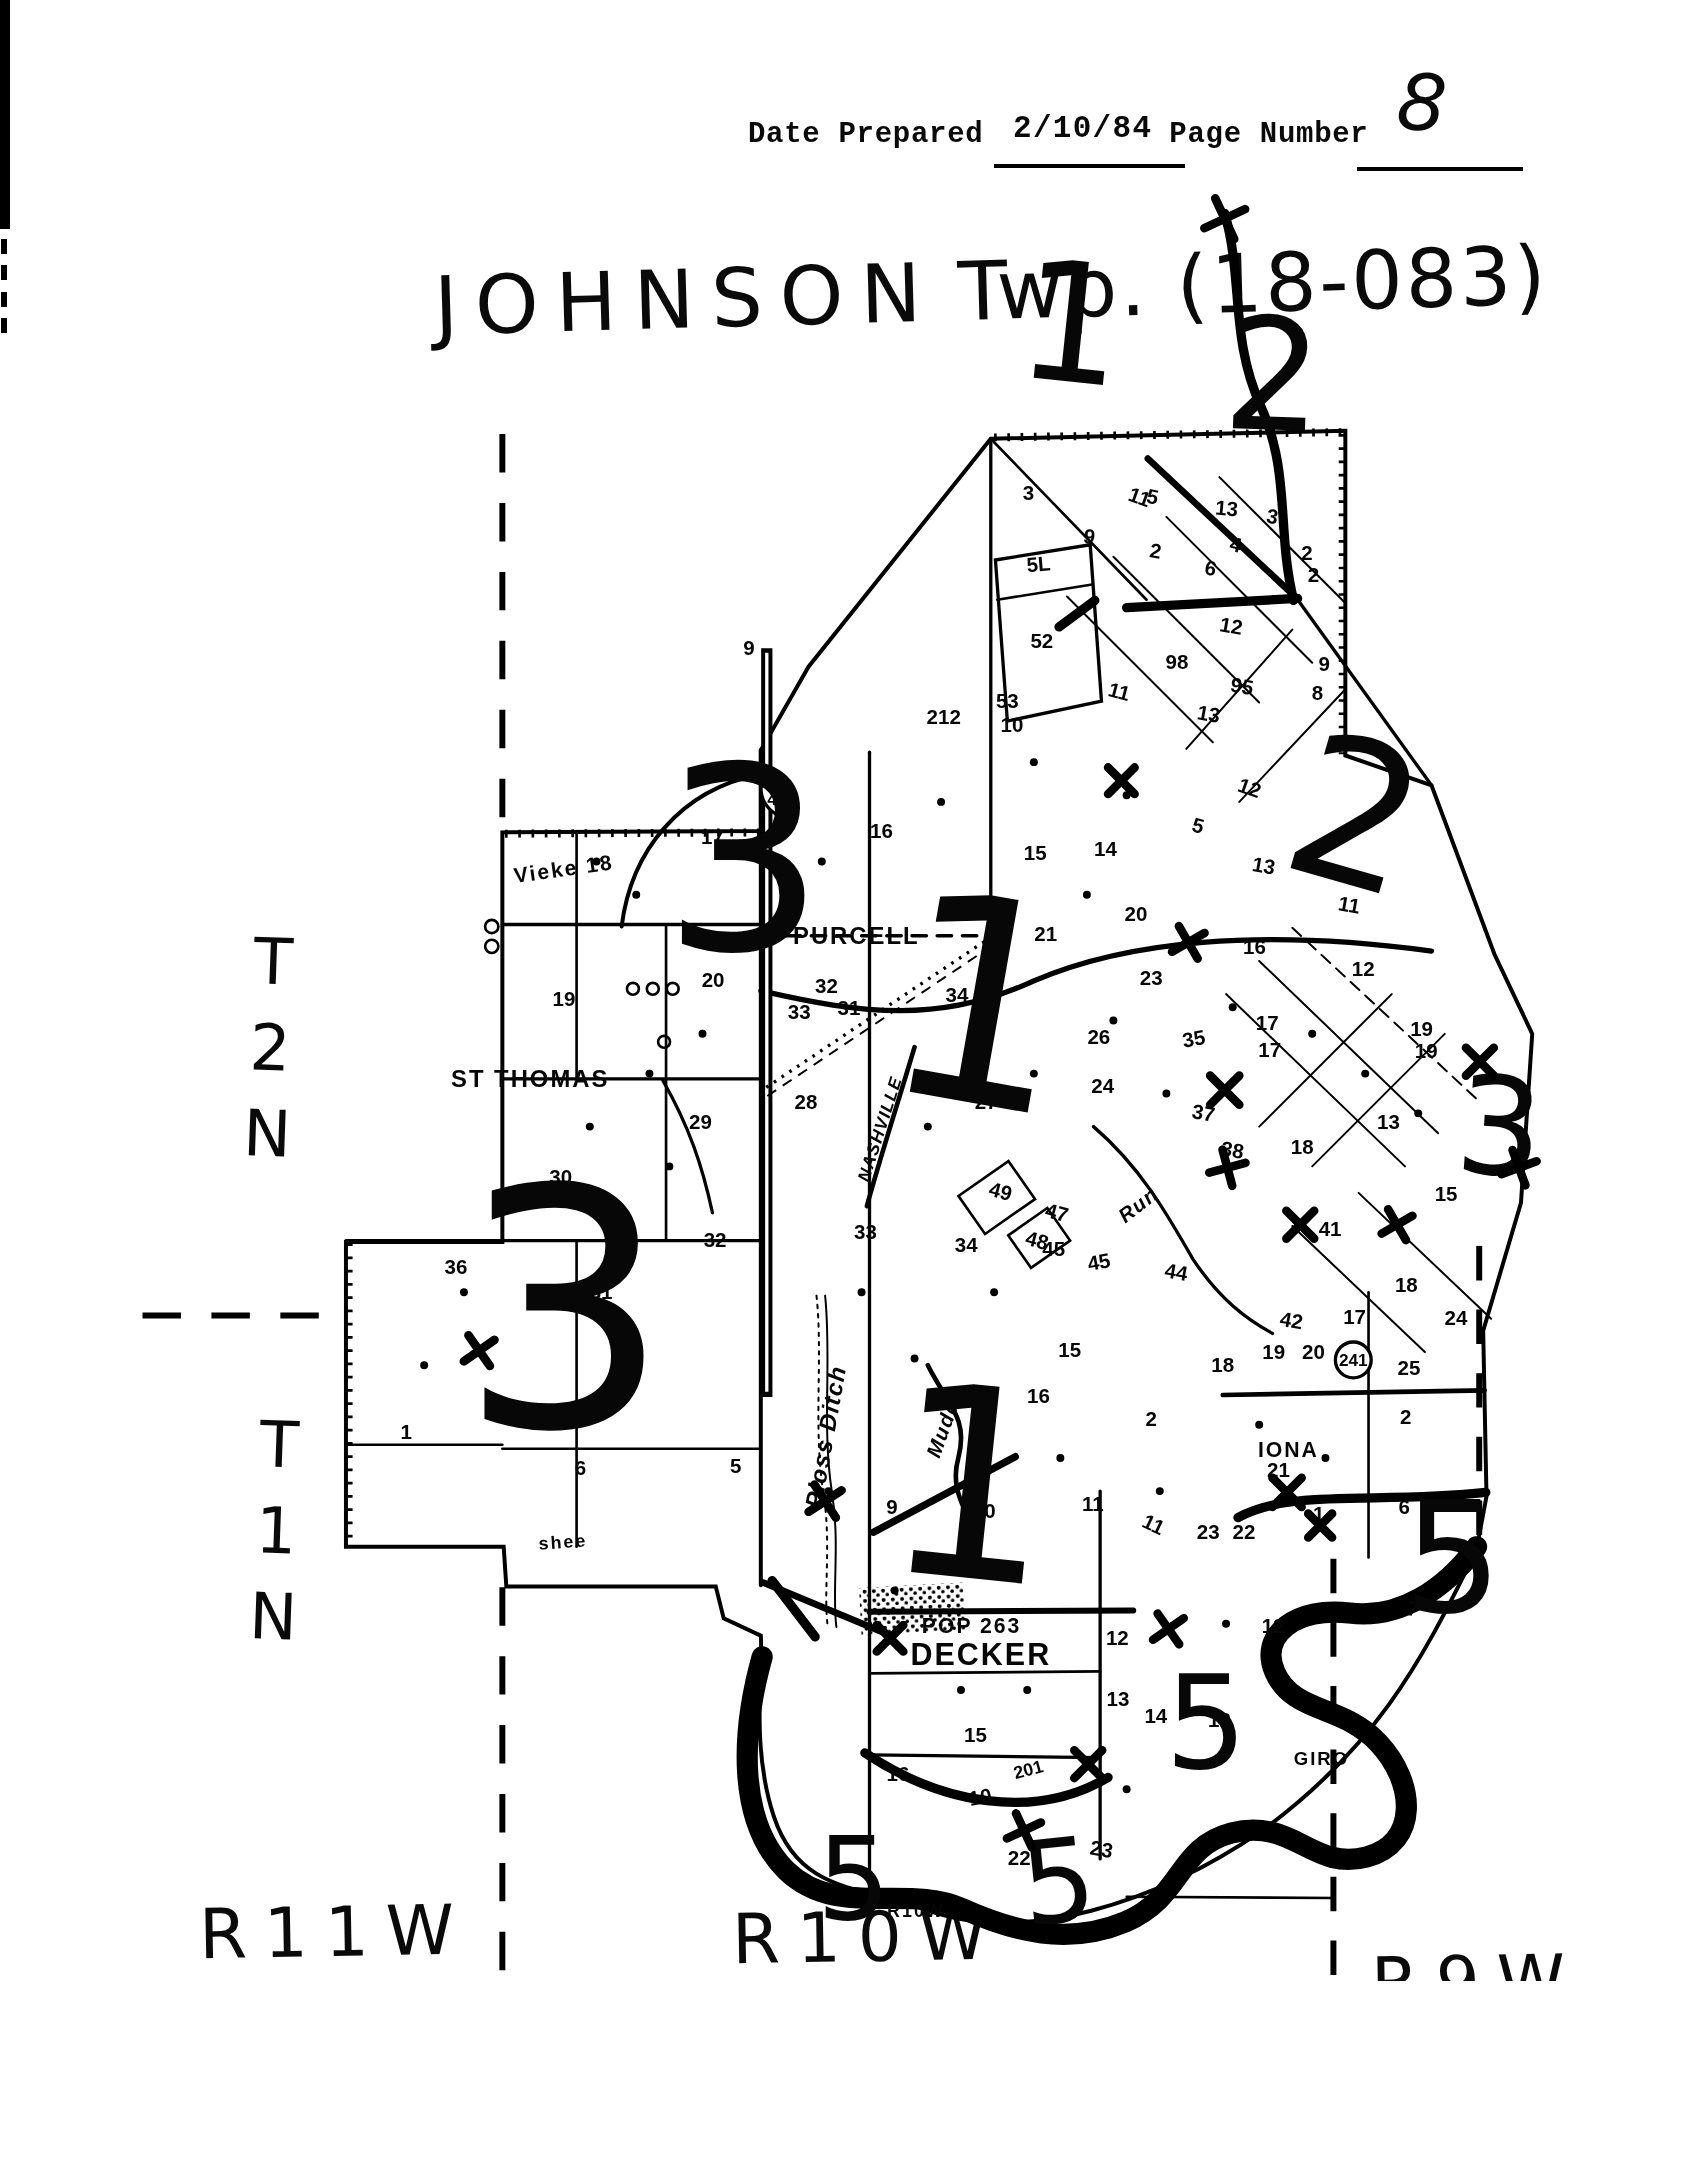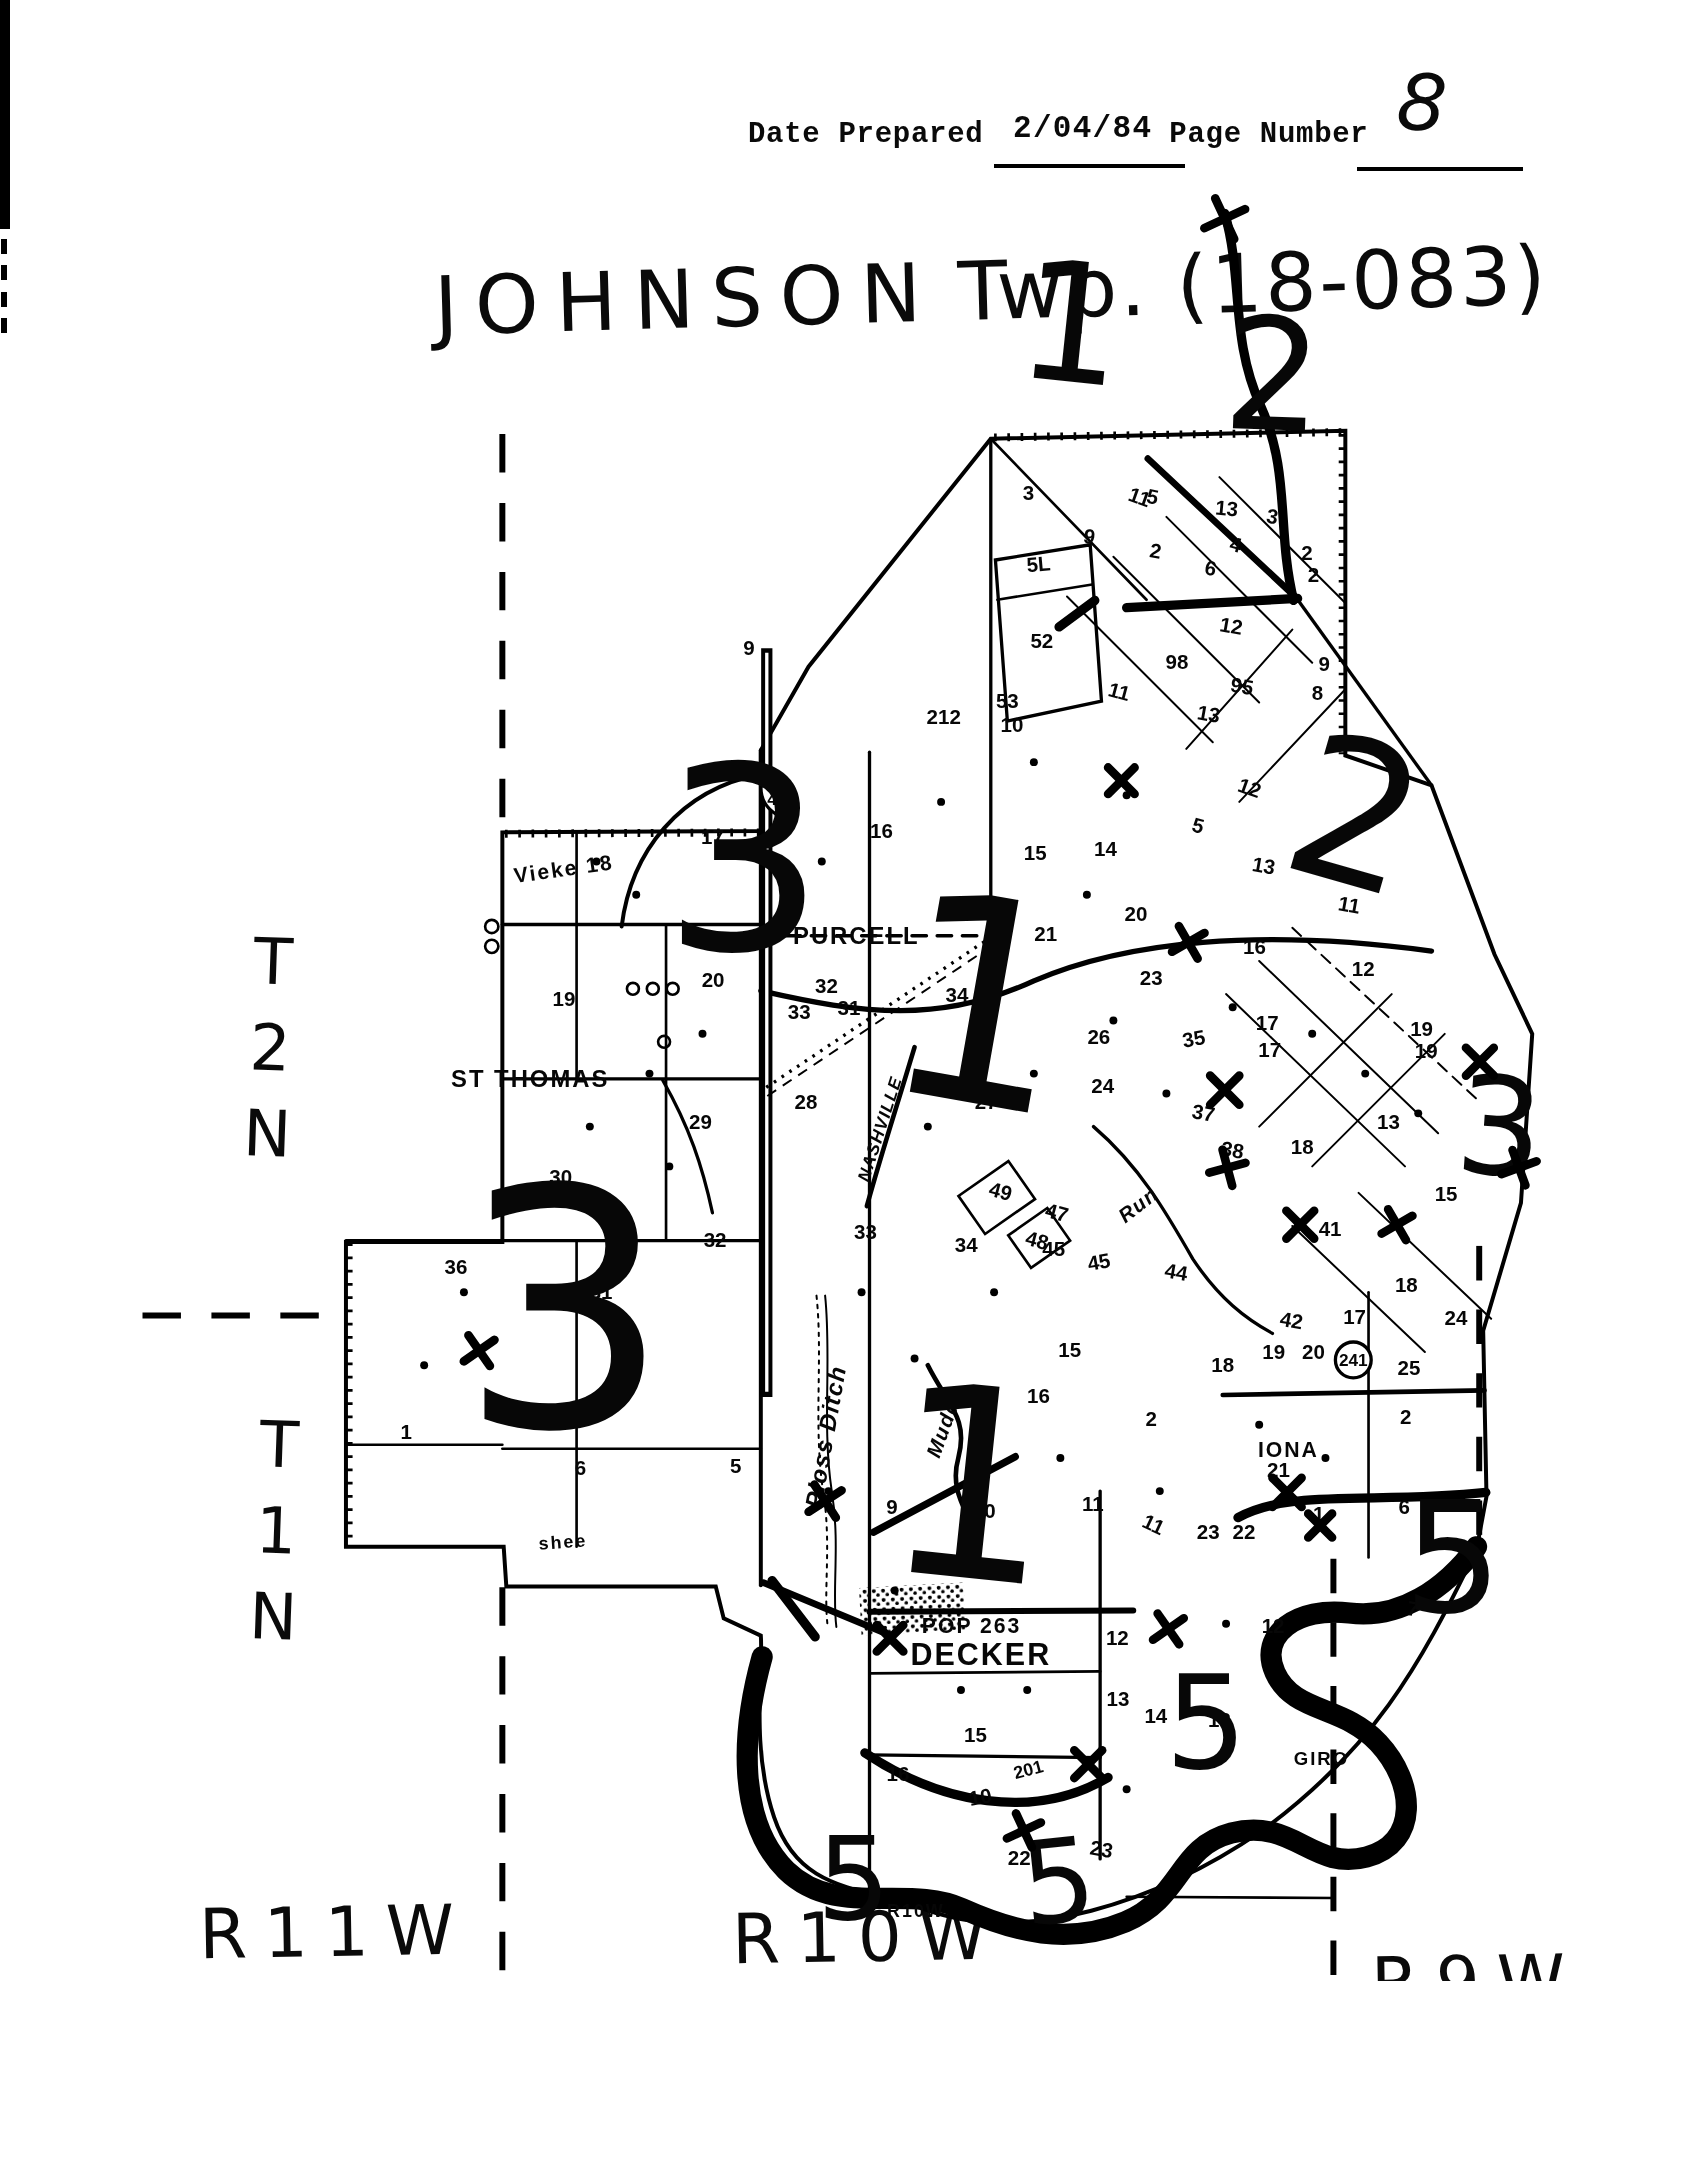--- a/index.html
+++ b/index.html
@@ -43,21 +43,21 @@
 </head>
 <body>
 
 <div id="page">
 
   <div class="noise-left"></div>
   <div class="noise-left2"></div>
   <div class="noise-bottom"></div>
 
   <div class="typeline"><span>Date Prepared</span><span class="gap"></span><span>Page Number</span></div>
-  <div class="date-val">2/04/84</div>
+  <div class="date-val">2/10/84</div>
   <div class="u-date"></div>
   <div class="page-val">8</div>
   <div class="u-page"></div>
 
   <div class="title"><span class="tname">JOHNSON</span><span class="trest">Twp. (18-083)</span></div>
 
   <div class="vlabel" style="left:233px;top:925px;">T2N</div>
   <div class="vlabel" style="left:239px;top:1408px;">T1N</div>
   <div class="hlabel" style="left:199px;top:1892px;">R11W</div>
   <div class="hlabel" style="left:732px;top:1897px;">R10W</div>

